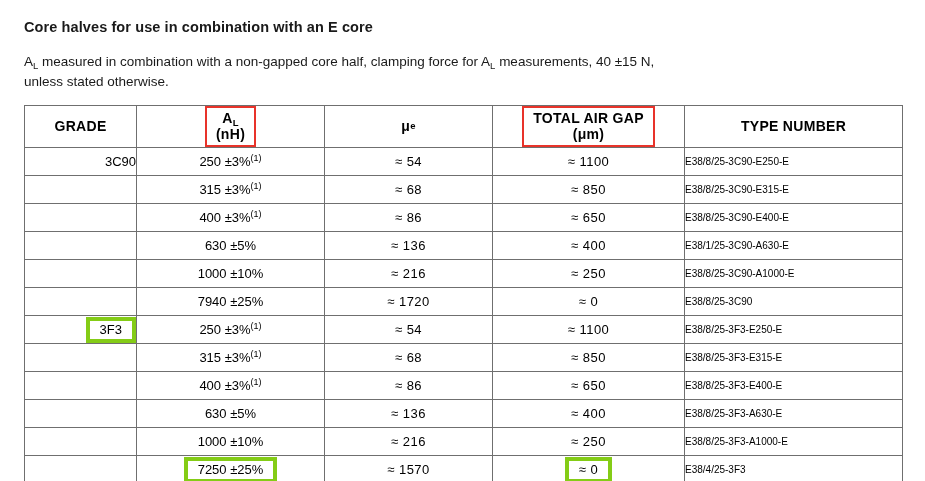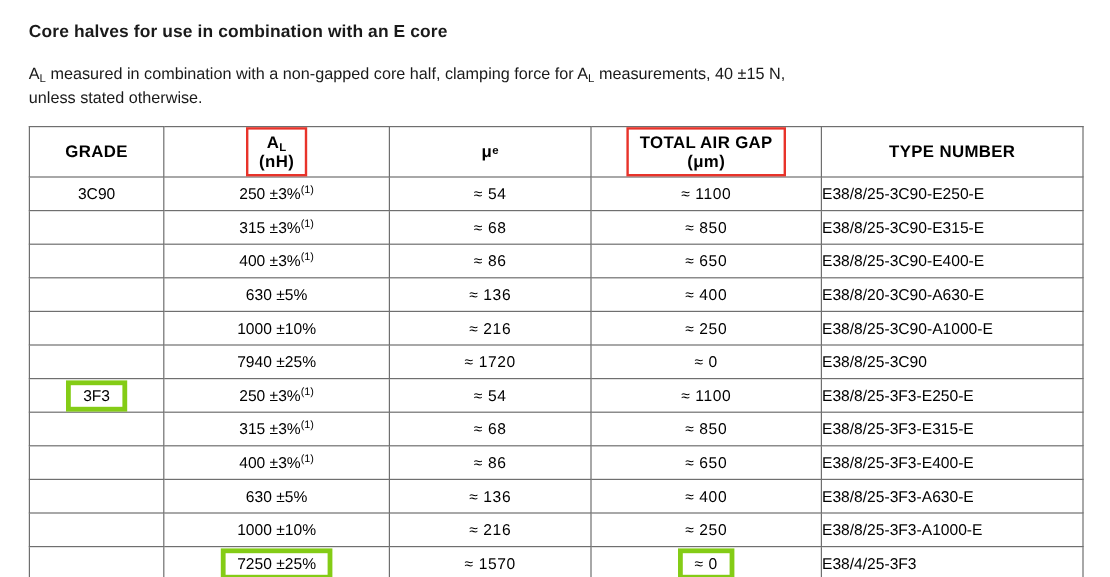--- a/index.html
+++ b/index.html
@@ -65,33 +65,33 @@
     text-align: center;
     letter-spacing: 0.3px;
   }
   .col-grade { width: 112px; }
   .col-al    { width: 188px; }
   .col-mue   { width: 168px; }
   .col-gap   { width: 192px; }
   .col-type  { width: 218px; }
 
   td.grade {
-    text-align: center;
+    text-align: right;
     padding-left: 7px;
     font-size: 13px;
   }
   td.num {
     text-align: center;
     font-size: 13px;
     white-space: nowrap;
   }
   td.type {
     text-align: left;
     padding-left: 8px;
-    font-size: 13px;
+    font-size: 10px;
     white-space: nowrap;
   }
   .approx {
     letter-spacing: 0.5px;
   }
   .redbox {
     display: inline-block;
     border: 2px solid #e8332a;
     padding: 2px 9px;
     line-height: 1.15;
@@ -197,21 +197,21 @@
         <td class="num approx"><span>≈ 86</span></td>
         <td class="num approx"><span>≈ 650</span></td>
         <td class="type"><span>E38/8/25-3C90-E400-E</span></td>
       </tr>
 
       <tr>
         <td class="grade"><span></span></td>
         <td class="num"><span>630 ±5%</span><span class="sup"></span></td>
         <td class="num approx"><span>≈ 136</span></td>
         <td class="num approx"><span>≈ 400</span></td>
-        <td class="type"><span>E38/8/20-3C90-A630-E</span></td>
+        <td class="type"><span>E38/1/25-3C90-A630-E</span></td>
       </tr>
 
       <tr>
         <td class="grade"><span></span></td>
         <td class="num"><span>1000 ±10%</span><span class="sup"></span></td>
         <td class="num approx"><span>≈ 216</span></td>
         <td class="num approx"><span>≈ 250</span></td>
         <td class="type"><span>E38/8/25-3C90-A1000-E</span></td>
       </tr>
 

